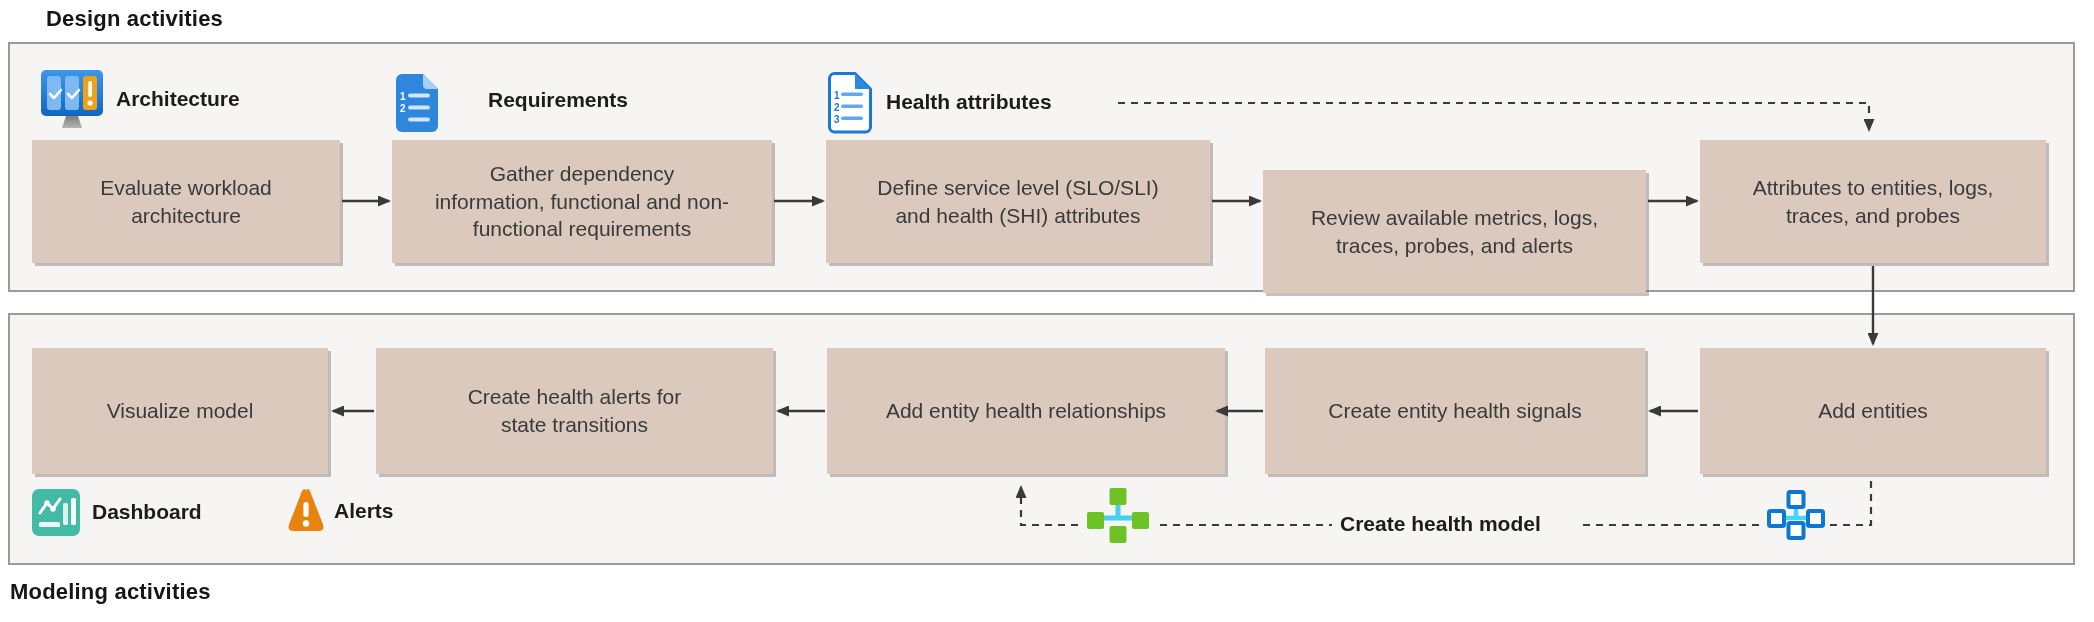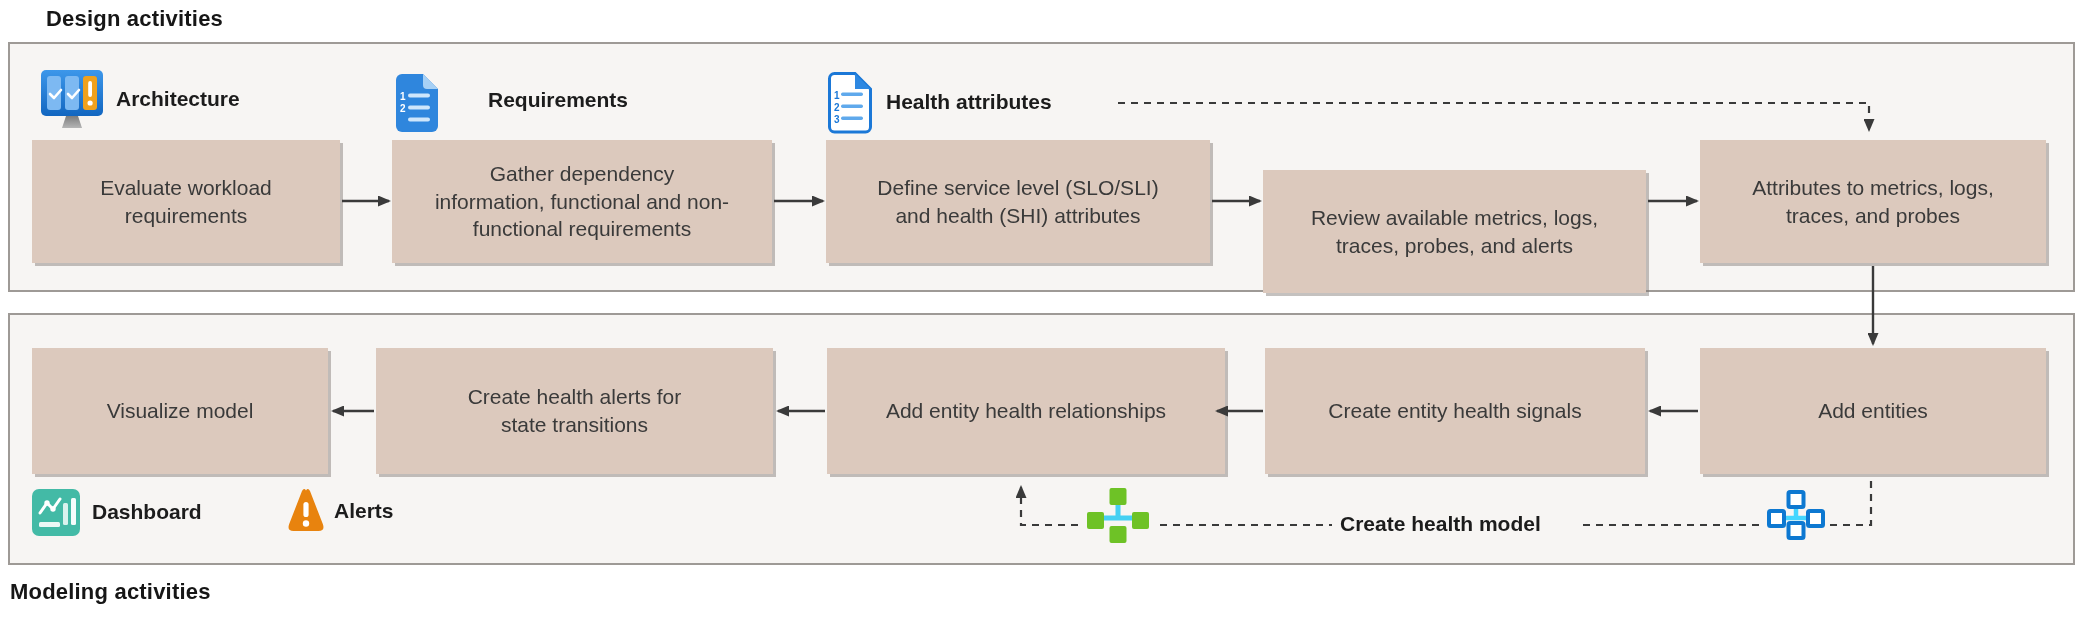--- a/index.html
+++ b/index.html
@@ -78,33 +78,33 @@
     <text x="6" y="27" font-size="10" font-weight="bold" fill="#1b78d7" font-family="Liberation Sans,sans-serif">1</text>
     <rect x="13" y="20.5" width="22" height="3.5" rx="1.7" fill="#5fa9ec"></rect>
     <text x="6" y="39" font-size="10" font-weight="bold" fill="#1b78d7" font-family="Liberation Sans,sans-serif">2</text>
     <rect x="13" y="32.5" width="22" height="3.5" rx="1.7" fill="#5fa9ec"></rect>
     <text x="6" y="51" font-size="10" font-weight="bold" fill="#1b78d7" font-family="Liberation Sans,sans-serif">3</text>
     <rect x="13" y="44.5" width="22" height="3.5" rx="1.7" fill="#5fa9ec"></rect>
   </svg>
   <div class="icon-label" style="left:886px;top:90px;">Health attributes</div>
 
   <div class="flow-box" style="left:32px;top:140px;width:308px;height:123px;">
-    <span style="max-width:230px;">Evaluate workload requirements</span>
+    <span style="max-width:230px;">Evaluate workload architecture</span>
   </div>
   <div class="flow-box" style="left:392px;top:140px;width:380px;height:123px;">
     <span style="max-width:300px;">Gather dependency information, functional and non-functional requirements</span>
   </div>
   <div class="flow-box" style="left:826px;top:140px;width:384px;height:123px;text-align:center;">
     <span style="max-width:320px;">Define service level (SLO/SLI) and health (SHI) attributes</span>
   </div>
   <div class="flow-box" style="left:1263px;top:140px;width:383px;height:123px;margin-top:30px;">
     <span style="max-width:330px;">Review available metrics, logs, traces, probes, and alerts</span>
   </div>
   <div class="flow-box" style="left:1700px;top:140px;width:346px;height:123px;">
-    <span style="max-width:250px;">Attributes to metrics, logs, traces, and probes</span>
+    <span style="max-width:250px;">Attributes to entities, logs, traces, and probes</span>
   </div>
 
   <div class="flow-box" style="left:32px;top:348px;width:296px;height:126px;">
     <span>Visualize model</span>
   </div>
   <div class="flow-box" style="left:376px;top:348px;width:397px;height:126px;">
     <span style="max-width:260px;">Create health alerts for state transitions</span>
   </div>
   <div class="flow-box" style="left:827px;top:348px;width:398px;height:126px;">
     <span>Add entity health relationships</span>

